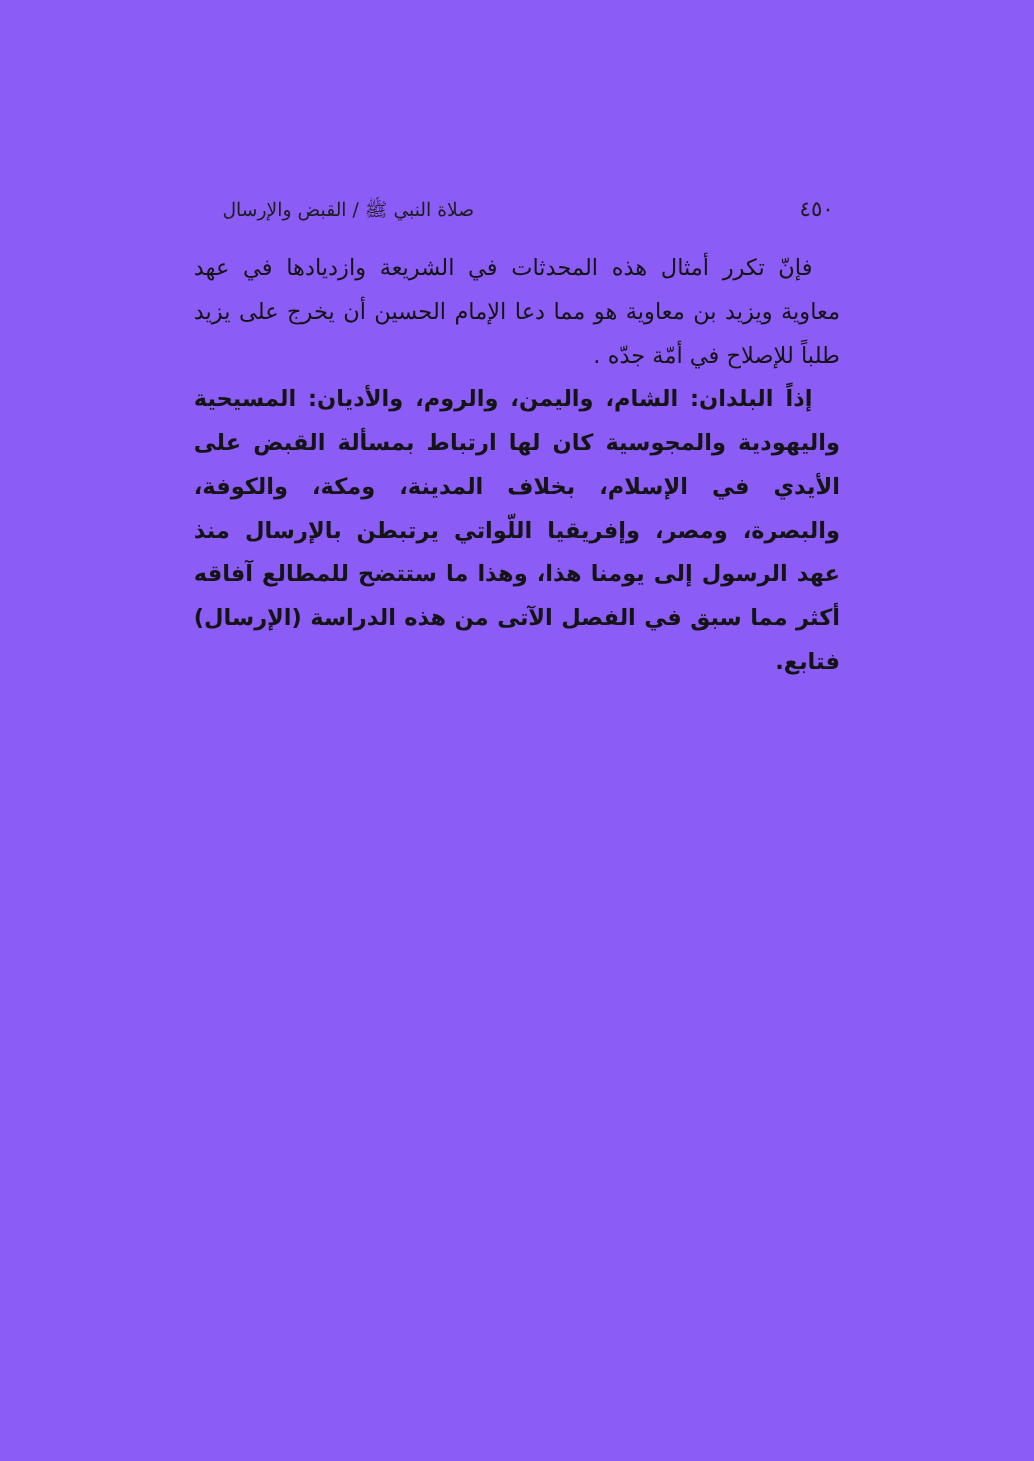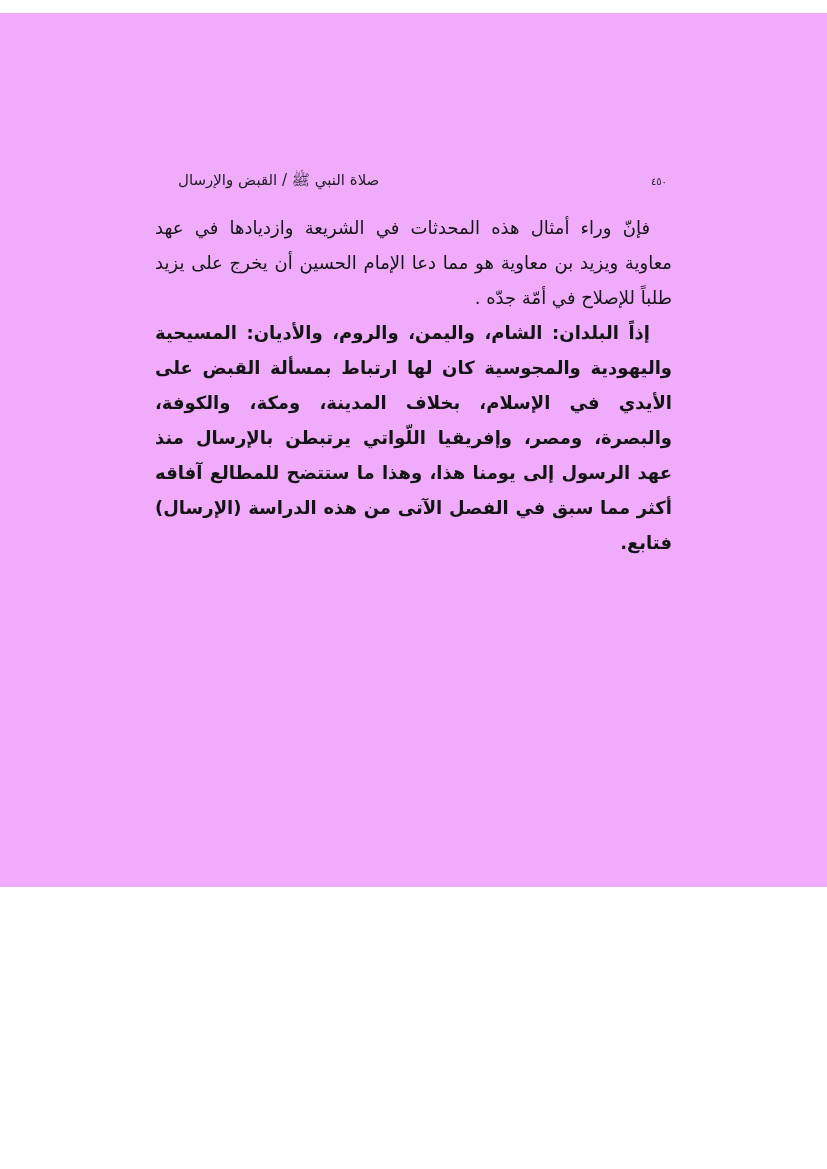--- a/index.html
+++ b/index.html
@@ -6,44 +6,43 @@
     html, body {
       width: 827px;
       height: 1169px;
       background: #ffffff;
       font-family: "DejaVu Sans", sans-serif;
       overflow: hidden;
     }
     .page {
       position: relative;
       width: 827px;
-      height: 874px;
-      background: #f0abfc;
+      height: 1169px;
+      background: #8b5cf6;
       color: #1c1c1c;
-      margin-top: 13px;
     }
     .header {
       position: absolute;
       top: 158px;
       left: 178px;
       right: 160px;
       display: flex;
       justify-content: space-between;
       align-items: baseline;
     }
     .running-title {
       direction: rtl;
       font-size: 15px;
       color: #1c1c1c;
       letter-spacing: 0;
       white-space: nowrap;
     }
     .page-number {
       direction: rtl;
-      font-size: 10px;
+      font-size: 17px;
       color: #1c1c1c;
     }
     .body-text {
       position: absolute;
       top: 197px;
       right: 155px;
       width: 517px;
       direction: rtl;
       text-align: justify;
       font-size: 18px;
@@ -68,17 +67,17 @@
 <body>
 
 <div class="page">
 
   <div class="header">
     <div class="running-title">صلاة النبي ﷺ / القبض والإرسال</div>
     <div class="page-number">٤٥٠</div>
   </div>
 
   <div class="body-text" dir="rtl">
-    <p class="para">فإنّ وراء أمثال هذه المحدثات في الشريعة وازديادها في عهد معاوية ويزيد بن معاوية هو مما دعا الإمام الحسين أن يخرج على يزيد طلباً للإصلاح في أمّة جدّه .</p>
+    <p class="para">فإنّ تكرر أمثال هذه المحدثات في الشريعة وازديادها في عهد معاوية ويزيد بن معاوية هو مما دعا الإمام الحسين أن يخرج على يزيد طلباً للإصلاح في أمّة جدّه .</p>
     <p class="para"><span class="bold-seg">إذاً البلدان: الشام، واليمن، والروم، والأديان: المسيحية واليهودية والمجوسية كان لها ارتباط بمسألة القبض على الأيدي في الإسلام، بخلاف المدينة، ومكة، والكوفة، والبصرة، ومصر، وإفريقيا اللّواتي يرتبطن بالإرسال منذ عهد الرسول إلى يومنا هذا، </span><span class="regular-seg">وهذا ما ستتضح للمطالع آفاقه أكثر مما سبق في الفصل الآتى من هذه الدراسة (الإرسال) فتابع.</span></p>
   </div>
 
 </div>
 
 </body></html>

